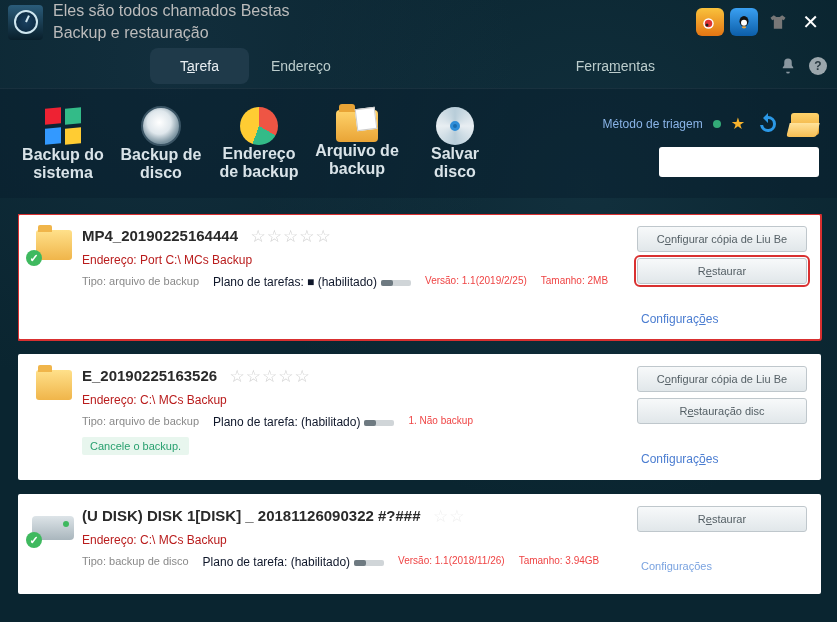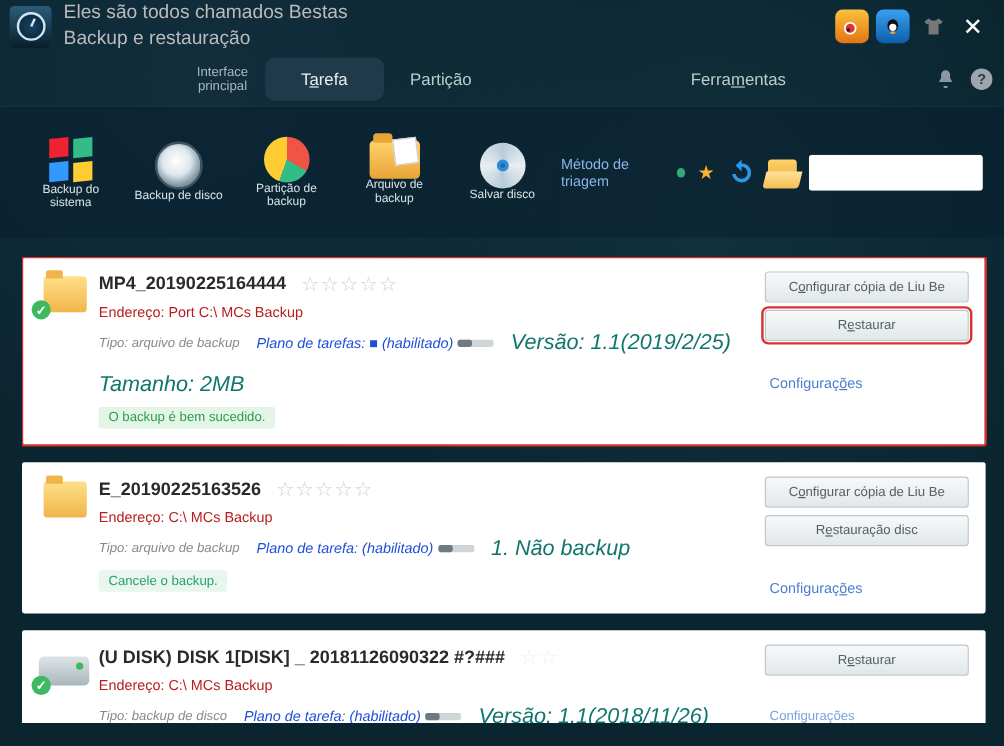--- a/index.html
+++ b/index.html
@@ -36,37 +36,37 @@
   .tabbar .tab .ul { text-decoration: underline; }
   .tabbar .tab.main { font-size:11px; line-height:1.1; text-align:center; padding:6px 14px; color:#a8b8c0;}
   .tabbar .tab.active { background:#1f3a4a; border-radius:8px; color:#e8eef2; padding:10px 30px;}
   .tabbar .spacer { flex:1; }
   .tabbar .right { display:flex; align-items:center; gap:12px; color:#aab; font-size:13px;}
   .tabbar .bell { width:18px; height:18px; color:#8fa; }
   .tabbar .help { width:18px; height:18px; border-radius:50%; background:#9ca7ad; color:#2a3a42; display:flex;align-items:center;justify-content:center;font-size:12px;font-weight:bold; }
 
   
   .toolbar { position:relative; z-index:2; height:110px; background: linear-gradient(rgba(8,30,45,.5), rgba(8,30,45,.5)); border-top:1px solid rgba(255,255,255,.06); display:flex; align-items:center; padding:0 18px; gap:8px;}
-  .toolbar .tool { width:90px; display:flex; flex-direction:column; align-items:center; gap:0; color:#d9e3e8; font-size:10px; text-align:center; cursor:pointer;}
+  .toolbar .tool { width:90px; display:flex; flex-direction:column; align-items:center; gap:0; color:#d9e3e8; font-size:16px; text-align:center; cursor:pointer;font-weight:bold;}
   .ticon { width:40px; height:40px; display:flex; align-items:center; justify-content:center; }
   .ticon.win { position:relative; }
   .ticon.win .q { position:absolute; width:16px; height:16px; }
   .ticon.win .q1{ top:2px; left:2px; background:#e23; transform:skewY(-6deg);}
   .ticon.win .q2{ top:2px; right:2px; background:#3b8; transform:skewY(-6deg);}
   .ticon.win .q3{ bottom:2px; left:2px; background:#39f; transform:skewY(-6deg);}
   .ticon.win .q4{ bottom:2px; right:2px; background:#fc3; transform:skewY(-6deg);}
   .ticon.disk { width:40px;height:40px; border-radius:50%; background: radial-gradient(circle at 45% 40%, #fff, #dfe7ec 40%, #7b93a0 70%); border:2px solid #3b5565;}
   .ticon.pie { width:38px;height:38px; border-radius:50%; background: conic-gradient(#e54 0 120deg, #3b8 120deg 200deg, #fc3 200deg 360deg);}
   .ticon.folder { width:42px;height:32px; background:linear-gradient(#ffd36b,#e9a436); border-radius:4px; position:relative;}
   .ticon.folder::before{content:"";position:absolute;top:-6px;left:3px;width:16px;height:8px;background:#e9a436;border-radius:3px 3px 0 0;}
   .ticon.folder .sheet{position:absolute; top:-2px; right:2px; width:20px;height:22px; background:#fff; border:1px solid #ccc; transform:rotate(-7deg);}
   .ticon.cd { width:38px;height:38px;border-radius:50%;background:conic-gradient(#b8cdd9,#e8eef2,#b8cdd9,#e8eef2,#b8cdd9);display:flex;align-items:center;justify-content:center;}
   .ticon.cd .hole{width:10px;height:10px;border-radius:50%;background:#1a6db0;border:3px solid #2e8dd8;}
 
-  .toolbar .rightcluster { margin-left:auto; display:flex; gap:10px; }
+  .toolbar .rightcluster { margin-left:auto; display:flex; flex-direction:column; gap:10px; align-items:flex-end;}
   .sortrow { display:flex; align-items:center; gap:10px; color:#8ab4e8; font-size:12px;}
   .sortrow .dot { width:8px; height:8px; background:#3a7; border-radius:50%;}
   .sortrow .star { color:#f7b32d; font-size:16px;}
   .sortrow .refresh { width:26px;height:26px; display:flex;align-items:center;justify-content:center;}
   .sortrow .refresh svg{fill:#2b98e6;}
   .sortrow .fldopen { width:28px;height:22px;background:linear-gradient(#ffd36b,#e9a436);border-radius:3px;position:relative;}
   .sortrow .fldopen::after{content:"";position:absolute;left:-3px;bottom:-2px;width:30px;height:14px;background:linear-gradient(#ffe29a,#f6bd52);border-radius:0 0 3px 3px;transform:skewX(-14deg);}
   .searchbox { display:flex; width:160px; height:30px; background:#fff; border-radius:3px; overflow:hidden;}
   .searchbox input { flex:1; border:none; padding:0 8px; font-size:12px; outline:none;}
 
@@ -88,23 +88,23 @@
   .foldericon::before{content:"";position:absolute;top:-5px;left:2px;width:14px;height:7px;background:#f0b54a;border-radius:2px 2px 0 0;}
   .foldericon .ok{position:absolute;left:-10px;bottom:-6px;width:16px;height:16px;border-radius:50%;background:#3fb95f;display:flex;align-items:center;justify-content:center;color:#fff;font-size:11px;font-weight:bold;}
   .diskicon { width:42px;height:24px; background:linear-gradient(#dde4e8,#a9b6bd); border-radius:4px; position:relative; margin-top:6px;}
   .diskicon::before{content:"";position:absolute;right:5px;top:5px;width:6px;height:6px;border-radius:50%;background:#3fb95f;}
   .diskicon .okbadge{position:absolute;left:-6px;bottom:-8px;width:16px;height:16px;border-radius:50%;background:#3fb95f;display:flex;align-items:center;justify-content:center;color:#fff;font-size:11px;font-weight:bold;}
 
   .bkname { font-weight:bold; font-size:15px; color:#2a2a2a; display:inline-block; margin-right:8px;}
   .stars { display:inline-flex; gap:1px; vertical-align:middle;}
   .stars .st { color:#cfcfcf; font-size:17px;}
   .addr { font-size:12px; color:#b91c1c; margin-top:6px;}
-  .metarow { font-size:11px; color:#898989; margin-top:8px; display:flex; gap:14px; flex-wrap:wrap; align-items:center;font-style:italic;}
-  .metarow .plan { color:#1d4ed8; font-size:12px;}
-  .metarow .ver { font-size:18px; color:#0f766e;}
+  .metarow { font-size:11px; color:#898989; margin-top:8px; display:flex; gap:14px; flex-wrap:wrap; }
+  .metarow .plan { color:#0f172a; font-size:12px;}
+  .metarow .ver { font-size:10px; color:#ef4444;}
   .progsmall { display:inline-block; width:30px; height:6px; background:#d0d5d8; border-radius:2px; position:relative; vertical-align:middle; margin-left:4px;}
   .progsmall::after{content:"";position:absolute;left:0;top:0;height:100%;width:40%;background:#6e7a81;border-radius:2px;}
   .status { display:inline-block; background:#e3f5e7; color:#2c9b4a; font-size:11px; padding:3px 8px; margin-top:8px; border-radius:2px;}
   .status.cancel { background:#e8f6ee; color:#28a06f;}
 
   .btn { height:26px; border:1px solid #bfc7cc; background:linear-gradient(#f7f9fa,#e1e7ea); color:#556066; font-size:11px; border-radius:3px; cursor:pointer; white-space:nowrap; overflow:hidden; padding:0 6px;}
   .btn .ul { text-decoration: underline; }
   .btn.highlight { outline:2px solid #d93030; outline-offset:1px;}
   .cfglink { color:#4b7dd1; font-size:12px; margin-top:22px; cursor:pointer; text-align:left; padding-left:4px;}
   .cfglink.small{font-size:11px;color:#7aa3e0;}
@@ -142,28 +142,24 @@
       <svg width="20" height="20" viewBox="0 0 24 24" fill="#777">
           <path d="M7 4l-4 3 2 3 2-1v11h10V9l2 1 2-3-4-3-3 2h-4z"></path>
         </svg>
     </div>
   </div>
   <div class="close">✕</div>
 </div>
 
 <div class="tabbar">
   <div style="width:140px;"></div>
-  <div class="tab main">
-    <div>Interface</div>
-      <div>principal</div>
-  </div>
   <div class="tab active">
     <span>T</span><span class="ul">a</span><span>refa</span>
   </div>
-  <div class="tab">Partição</div>
+  <div class="tab">Endereço</div>
   <div class="spacer"></div>
   <div class="right">
     <span class="tab" style="padding:0;">
       <span>Ferra</span><span class="ul">m</span><span>entas</span>
     </span>
     <span style="width:100px;"></span>
     <span class="bell">
       <svg width="18" height="18" viewBox="0 0 24 24" fill="#8a97a0">
           <path d="M12 2a5 5 0 0 0-5 5v4l-2 3v1h14v-1l-2-3V7a5 5 0 0 0-5-5zm0 20a2.5 2.5 0 0 0 2.5-2.5h-5A2.5 2.5 0 0 0 12 22z"></path>
         </svg>
@@ -181,21 +177,21 @@
         <div class="q q4"></div>
     </div>
     <span>Backup do sistema</span>
   </div>
   <div class="tool">
     <div class="ticon disk"></div>
     <span><span>Backup de disc</span><span class="ul">o</span></span>
   </div>
   <div class="tool">
     <div class="ticon pie"></div>
-    <span>Partição de backup</span>
+    <span>Endereço de backup</span>
   </div>
   <div class="tool">
     <div class="ticon folder">
         <div class="sheet"></div>
       </div>
     <span>Arquivo de backup</span>
   </div>
   <div class="tool">
     <div class="ticon cd">
         <div class="hole"></div>
@@ -241,21 +237,20 @@
               <span class="st">☆</span>
               <span class="st">☆</span>
             </span>
           <div class="addr"><span>Endereço:</span> <span>Port C:\ MCs Backup</span></div>
           <div class="metarow">
             <span><span>Tipo:</span> <span>arquivo de backup</span></span>
             <span class="plan"><span>Plano de tarefas:</span> ■ <span>(habilitado)</span><span class="progsmall"></span></span>
             <span class="ver">Versão: 1.1(2019/2/25)</span>
             <span class="ver">Tamanho: 2MB</span>
           </div>
-          <span class="status">O backup é bem sucedido.</span>
         </div>
         <div class="btncol">
           <button class="btn"><span>C</span><span class="ul">o</span><span>nfigurar cópia de Liu Be</span></button>
           <button class="btn highlight"><span>R</span><span class="ul">e</span><span>staurar</span></button>
           <div class="cfglink"><span>Configuraç</span><span class="ul">õ</span><span>es</span></div>
         </div>
       </div>
     </div>
 
     <div class="card">

